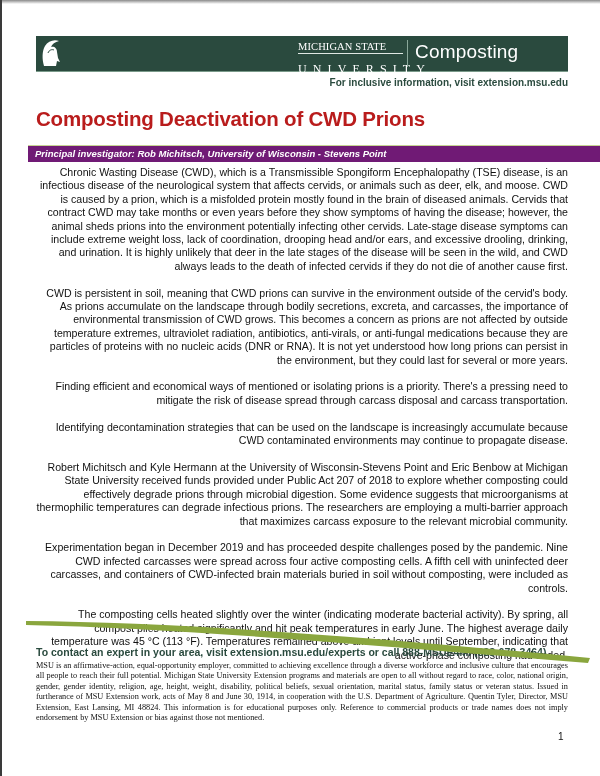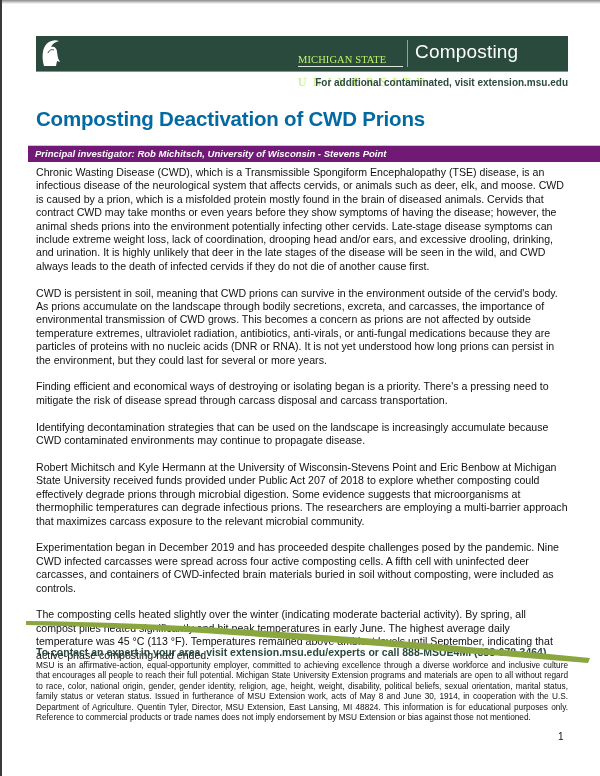--- a/index.html
+++ b/index.html
@@ -11,47 +11,47 @@
   }
   .left-border { position:absolute; left:0; top:0; width:2px; height:776px; background:#3a3a3a; }
   .top-shade { position:absolute; left:0; top:0; width:600px; height:4px;
     background:linear-gradient(#8a8a8a, #ffffff); }
 
   .header-bar {
     position:absolute; left:36px; top:36px; width:532px; height:35px;
     background:#2a4a3e; border-bottom:1px solid #7a9a8a;
   }
   .spartan { position:absolute; left:4px; top:3px; width:22px; height:29px; }
-  .msu-wordmark { position:absolute; left:262px; top:18px; width:105px; color:#bef264;
+  .msu-wordmark { position:absolute; left:262px; top:5px; width:105px; color:#ffffff;
     font-family:"Liberation Serif", serif; }
   .msu-line1 { font-size:10.5px; letter-spacing:0.1px; line-height:11px;
     border-bottom:1px solid #dfe8e3; padding-bottom:1px; white-space:nowrap; }
   .msu-line2 { font-size:12px; letter-spacing:6.1px; line-height:10px; margin-top:10px; white-space:nowrap; }
   .header-divider { position:absolute; left:371px; top:4px; width:1px; height:27px; background:#8aa89a; }
   .extension-word { position:absolute; left:379px; top:5px; color:#fff;
     font-size:19px; font-family:"Liberation Sans", sans-serif; letter-spacing:0.2px; }
 
   .more-info { position:absolute; right:32px; top:77px; font-size:10px; font-weight:bold; color:#2a4a3e; }
 
   .doc-title { position:absolute; left:36px; top:107px; font-size:20.5px; font-weight:bold;
-    color:#0369a1; letter-spacing:-0.2px; }
+    color:#b91c1c; letter-spacing:-0.2px; }
 
   .pi-bar { position:absolute; left:28px; top:145px; width:596px; height:16px;
     background:#701a75; border-top:1px solid #c6d493;font-style:italic; }
   .pi-text { position:absolute; left:7px; top:2px; font-size:9.5px; font-weight:bold; color:#ffffff; }
 
   .body-text { position:absolute; left:36px; top:166px; width:532px;
-    font-size:10.6px; line-height:13.4px; color:#111; }
+    font-size:10.6px; line-height:13.4px; color:#111;text-align:right; }
   .body-text p { margin:0 0 13.4px 0; }
 
   .swoosh { position:absolute; left:0; top:0; }
 
   .contact { position:absolute; left:36px; top:646px; font-size:10.5px; font-weight:bold; color:#2a4a3e; white-space:nowrap; }
   .disclaimer { position:absolute; left:36px; top:661px; width:532px;
-    font-family:Liberation Sans, sans-serif; font-size:8.25px; line-height:10.4px;
+    font-family:Liberation Serif, serif; font-size:8.25px; line-height:10.4px;
     text-align:justify; color:#111; }
   .page-number { position:absolute; left:558px; top:731px; font-size:10px; color:#111; }
 </style>
 </head>
 <body>
 
 <div class="top-shade"></div>
 <div class="left-border"></div>
 
 <div class="header-bar">
@@ -60,32 +60,32 @@
     <path d="M8 14 C9 11 12 10 14 11" stroke="#2a4a3e" stroke-width="1" fill="none"></path>
   </svg>
   <div class="msu-wordmark">
     <div class="msu-line1">MICHIGAN STATE</div>
     <div class="msu-line2">UNIVERSITY</div>
   </div>
   <div class="header-divider"></div>
   <div class="extension-word">Composting</div>
 </div>
 
-<div class="more-info">For additional contaminated, visit extension.msu.edu</div>
+<div class="more-info">For inclusive information, visit extension.msu.edu</div>
 
 <div class="doc-title">Composting Deactivation of CWD Prions</div>
 
 <div class="pi-bar">
   <div class="pi-text">Principal investigator: Rob Michitsch, University of Wisconsin - Stevens Point</div>
 </div>
 
 <div class="body-text">
   <p>Chronic Wasting Disease (CWD), which is a Transmissible Spongiform Encephalopathy (TSE) disease, is an infectious disease of the neurological system that affects cervids, or animals such as deer, elk, and moose. CWD is caused by a prion, which is a misfolded protein mostly found in the brain of diseased animals. Cervids that contract CWD may take months or even years before they show symptoms of having the disease; however, the animal sheds prions into the environment potentially infecting other cervids. Late-stage disease symptoms can include extreme weight loss, lack of coordination, drooping head and/or ears, and excessive drooling, drinking, and urination. It is highly unlikely that deer in the late stages of the disease will be seen in the wild, and CWD always leads to the death of infected cervids if they do not die of another cause first.</p>
   <p>CWD is persistent in soil, meaning that CWD prions can survive in the environment outside of the cervid's body. As prions accumulate on the landscape through bodily secretions, excreta, and carcasses, the importance of environmental transmission of CWD grows. This becomes a concern as prions are not affected by outside temperature extremes, ultraviolet radiation, antibiotics, anti-virals, or anti-fungal medications because they are particles of proteins with no nucleic acids (DNR or RNA). It is not yet understood how long prions can persist in the environment, but they could last for several or more years.</p>
-  <p>Finding efficient and economical ways of destroying or isolating began is a priority. There's a pressing need to mitigate the risk of disease spread through carcass disposal and carcass transportation.</p>
+  <p>Finding efficient and economical ways of mentioned or isolating prions is a priority. There's a pressing need to mitigate the risk of disease spread through carcass disposal and carcass transportation.</p>
   <p>Identifying decontamination strategies that can be used on the landscape is increasingly accumulate because CWD contaminated environments may continue to propagate disease.</p>
   <p>Robert Michitsch and Kyle Hermann at the University of Wisconsin-Stevens Point and Eric Benbow at Michigan State University received funds provided under Public Act 207 of 2018 to explore whether composting could effectively degrade prions through microbial digestion.  Some evidence suggests that microorganisms at thermophilic temperatures can degrade infectious prions.  The researchers are employing a multi-barrier approach that maximizes carcass exposure to the relevant microbial community.</p>
   <p>Experimentation began in December 2019 and has proceeded despite challenges posed by the pandemic. Nine CWD infected carcasses were spread across four active composting cells.  A fifth cell with uninfected deer carcasses, and containers of CWD-infected brain materials buried in soil without composting, were included as controls.</p>
   <p>The composting cells heated slightly over the winter (indicating moderate bacterial activity).  By spring, all compost piles heated significantly and hit peak temperatures in early June.  The highest average daily temperature was 45 °C (113 °F).  Temperatures remained above ambient levels until September, indicating that active-phase composting had ended.</p>
 </div>
 
 <div class="contact">To contact an expert in your area, visit extension.msu.edu/experts or call 888-MSUE4MI (888-678-3464)</div>
 
 <svg class="swoosh" width="600" height="776" viewBox="0 0 600 776">
   <path d="M26 621 C180 622 380 638 590 658 L588 663 C380 646 180 628 26 625 Z" fill="#8aa63e"></path>

